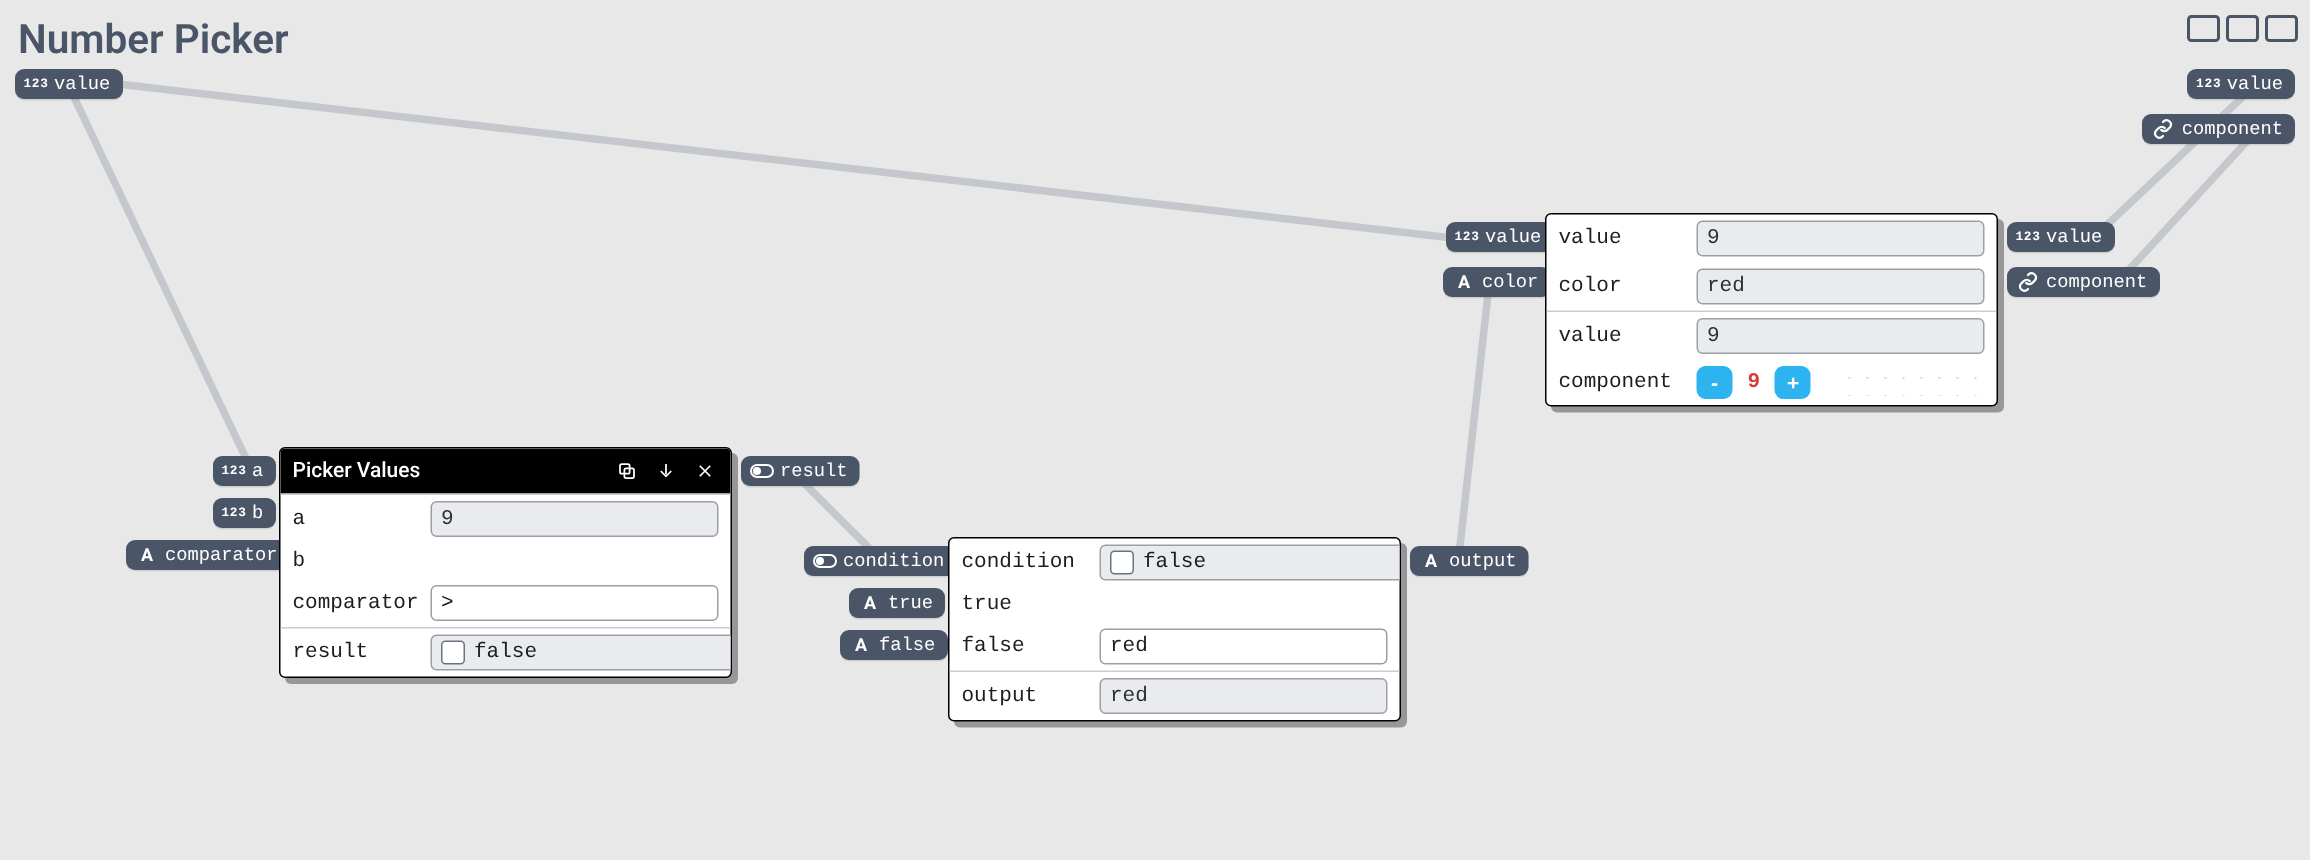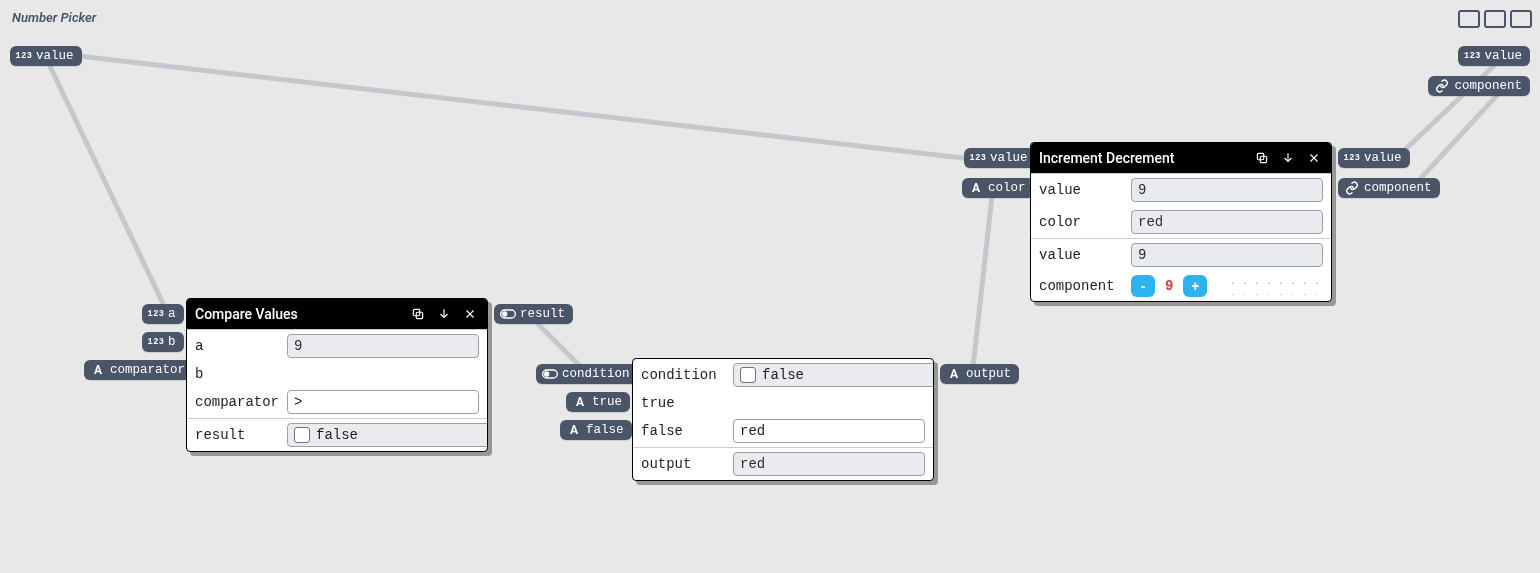--- a/index.html
+++ b/index.html
@@ -31,24 +31,23 @@
     position: relative;
     width: 1540px;
     height: 573px;
     overflow: hidden;
   }
   .page-title {
     position: absolute;
     top: 10px;
     left: 12px;
     font-family: -apple-system, BlinkMacSystemFont, "Segoe UI", Roboto, Helvetica, Arial, sans-serif;
-    font-size: 13px;
+    font-size: 27px;
     font-weight: 600;
     color: var(--title-color);
-    font-style: italic;
   }
   
   .canvas-tools {
     position: absolute;
     top: 10px;
     right: 8px;
     display: flex;
     gap: 4px;
   }
   .canvas-tools .sq {
@@ -241,21 +240,21 @@
     <span class="ico ico-num">123</span>
     <span>b</span>
   </div>
   <div class="pill" style="left:84px; top:360px;">
     <span class="ico ico-text">A</span>
     <span>comparator</span>
   </div>
 
   <div class="node" style="left:186px; top:298px;">
     <div class="hdr">
-      <span class="title">Compare Values</span>
+      <span class="title">Picker Values</span>
       <span class="hbtn">
         <svg width="14" height="14" viewBox="0 0 24 24" fill="none" stroke="currentColor" stroke-width="2">
             <rect x="9" y="9" width="11" height="11" rx="2"></rect>
             <rect x="4" y="4" width="11" height="11" rx="2"></rect>
           </svg>
       </span>
       <span class="hbtn">
         <svg width="14" height="14" viewBox="0 0 24 24" fill="none" stroke="currentColor" stroke-width="2">
             <path d="M12 4v12"></path>
             <path d="M6 12l6 6 6-6"></path>
@@ -356,40 +355,20 @@
   <div class="pill" style="left:964px; top:148px;">
     <span class="ico ico-num">123</span>
     <span>value</span>
   </div>
   <div class="pill" style="left:962px; top:178px;">
     <span class="ico ico-text">A</span>
     <span>color</span>
   </div>
 
   <div class="node" style="left:1030px; top:142px;">
-    <div class="hdr">
-      <span class="title">Increment Decrement</span>
-      <span class="hbtn">
-        <svg width="14" height="14" viewBox="0 0 24 24" fill="none" stroke="currentColor" stroke-width="2">
-            <rect x="9" y="9" width="11" height="11" rx="2"></rect>
-            <rect x="4" y="4" width="11" height="11" rx="2"></rect>
-          </svg>
-      </span>
-      <span class="hbtn">
-        <svg width="14" height="14" viewBox="0 0 24 24" fill="none" stroke="currentColor" stroke-width="2">
-            <path d="M12 4v12"></path>
-            <path d="M6 12l6 6 6-6"></path>
-          </svg>
-      </span>
-      <span class="hbtn">
-        <svg width="14" height="14" viewBox="0 0 24 24" fill="none" stroke="currentColor" stroke-width="2">
-            <path d="M6 6l12 12M18 6L6 18"></path>
-          </svg>
-      </span>
-    </div>
     <div class="section">
       <div class="row">
         <span class="lbl">value</span>
         <span class="fld"><input class="inp readonly" readonly="" value="9" style=""></span>
       </div>
       <div class="row">
         <span class="lbl">color</span>
         <span class="fld"><input class="inp readonly" readonly="" value="red" style=""></span>
       </div>
     </div>

